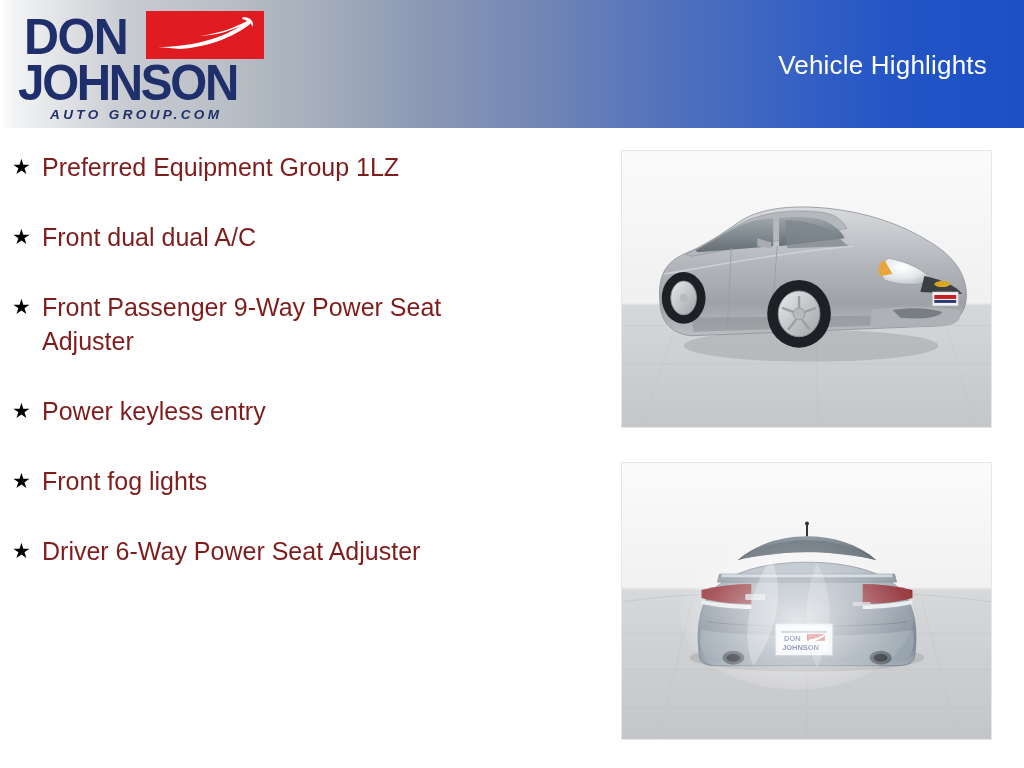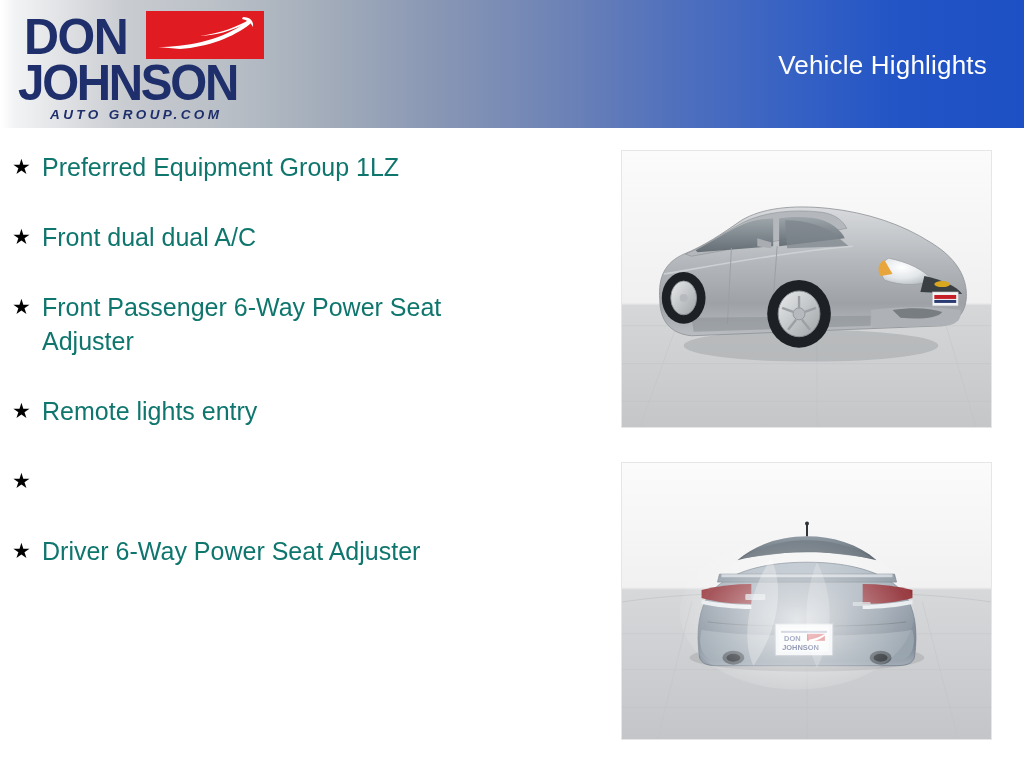--- a/index.html
+++ b/index.html
@@ -129,21 +129,21 @@
     width: 30px;
     font-size: 21px;
     line-height: 34px;
     color: #000000;
     text-align: left;
   }
   .feature-label {
     flex: 1 1 auto;
     font-size: 25px;
     line-height: 34px;
-    color: #0f766e;
+    color: #7f1d1d;
     max-width: 490px;
   }
 
   
   .photo {
     position: absolute;
     left: 621px;
     width: 371px;
     height: 278px;
     background: #ffffff;
@@ -187,30 +187,31 @@
       <span class="feature-label">Preferred Equipment Group 1LZ</span>
     </div>
 
     <div class="feature-item">
       <span class="feature-bullet">★</span>
       <span class="feature-label">Front dual dual A/C</span>
     </div>
 
     <div class="feature-item">
       <span class="feature-bullet">★</span>
-      <span class="feature-label">Front Passenger 6-Way Power Seat Adjuster</span>
-    </div>
-
-    <div class="feature-item">
-      <span class="feature-bullet">★</span>
-      <span class="feature-label">Remote lights entry</span>
-    </div>
-
-    <div class="feature-item">
-      <span class="feature-bullet">★</span>
+      <span class="feature-label">Front Passenger 9-Way Power Seat Adjuster</span>
+    </div>
+
+    <div class="feature-item">
+      <span class="feature-bullet">★</span>
+      <span class="feature-label">Power keyless entry</span>
+    </div>
+
+    <div class="feature-item">
+      <span class="feature-bullet">★</span>
+      <span class="feature-label">Front fog lights</span>
     </div>
 
     <div class="feature-item">
       <span class="feature-bullet">★</span>
       <span class="feature-label">Driver 6-Way Power Seat Adjuster</span>
     </div>
   </div>
 
   <div class="photo photo-front">
     <svg viewBox="0 0 371 278" preserveAspectRatio="xMidYMid slice" aria-hidden="true">

